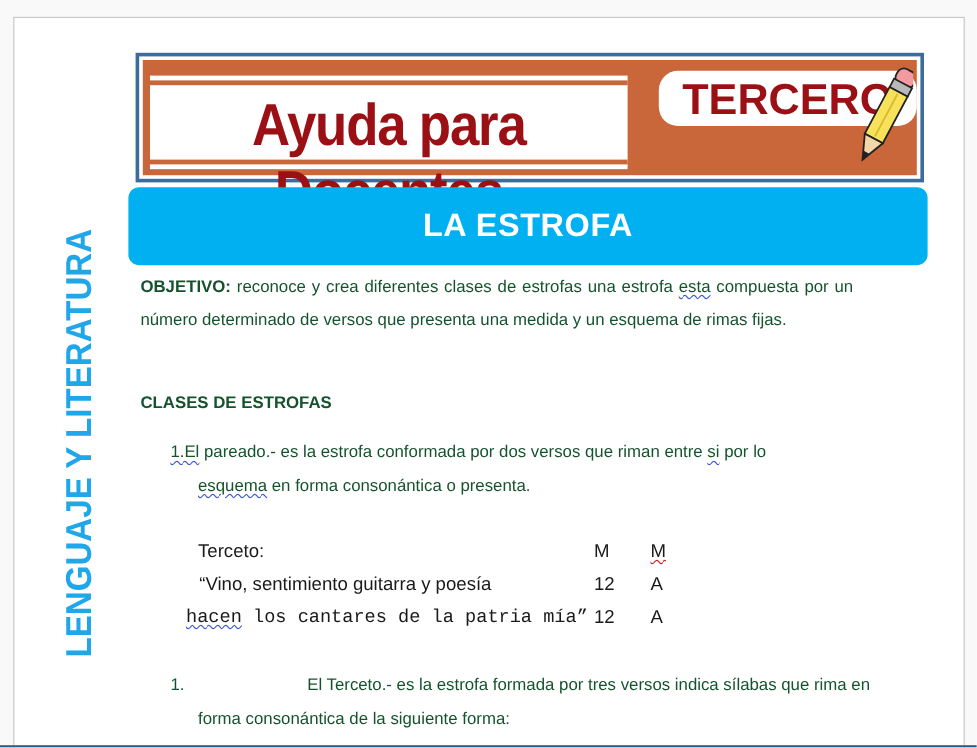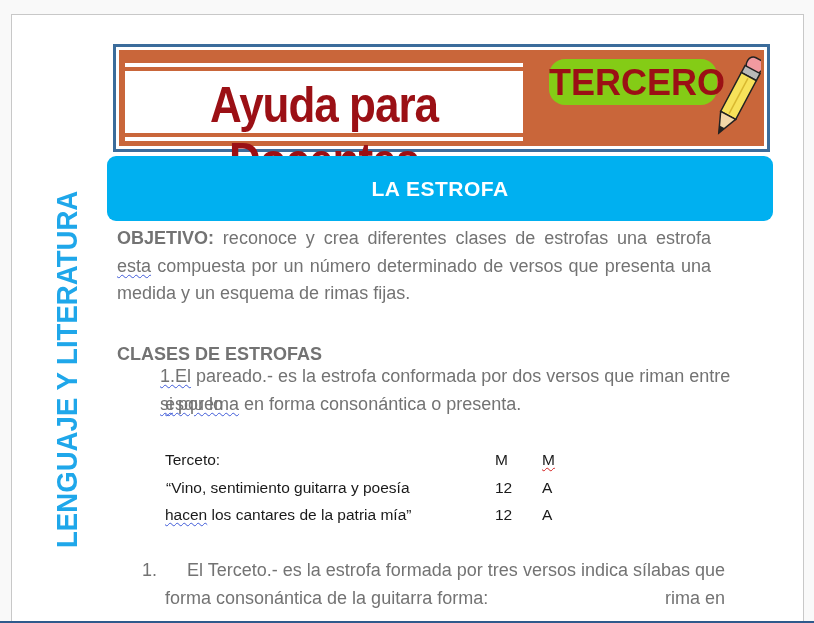--- a/index.html
+++ b/index.html
@@ -33,63 +33,63 @@
       position: absolute; left: 0; width: 100%; height: 4px; background: #c9663a;
     }
     .banner-title {
       position: absolute; left: 0; top: 14px; width: 398px; text-align: center;
       font-family: "Liberation Sans", sans-serif; font-weight: bold;
       font-size: 44px; color: #9b1015; letter-spacing: -1px;
       transform: scaleY(1.12); transform-origin: top center;
     }
     .banner-pill {
       position: absolute; left: 430px; top: 9px; width: 168px; height: 46px;
-      background: #84cc16; border-radius: 16px;
+      background: #ffffff; border-radius: 16px; padding-left: 47px;
     }
     .banner-grade {
       position: absolute; left: 0; top: 3px; width: 100%; text-align: center;
       font-weight: bold; font-size: 36px; color: #9b1015; letter-spacing: 0px;
     }
     .banner-level {
       position: absolute; left: 430px; top: 60px; width: 168px; text-align: center;
       font-weight: bold; font-size: 25px; color: #fbeee0;
     }
     .pencil {
       position: absolute; left: 597px; top: 2px; width: 45px; height: 92px;
     }
     
     .title-bar {
       position: absolute; left: 107px; top: 156px; width: 666px; height: 65px;
       background: #00b0f0; border-radius: 9px;
       display: flex; align-items: center; justify-content: center;
     }
     .title-text {
-      color: #ffffff; font-weight: bold; font-size: 21px; letter-spacing: 0.5px;
+      color: #ffffff; font-weight: bold; font-size: 27px; letter-spacing: 0.5px;
     }
     
     .side-label {
       position: absolute; left: 50px; top: 548px;
       transform: rotate(-90deg); transform-origin: left top;
       width: 330px; white-space: nowrap;
       color: #1fa7ea; font-weight: bold; font-size: 30px; letter-spacing: 0px;
       transform-box: border-box;
     }
     .side-label span { display: inline-block; transform: scaleX(0.92); transform-origin: left center; }
     
     .text {
-      position: absolute; color: #737373; font-size: 18px; line-height: 27.5px;
+      position: absolute; color: #14532d; font-size: 14px; line-height: 27.5px;
     }
     .objective {
       left: 117px; top: 225px; width: 594px; text-align: justify;
     }
     .objective b { font-weight: bold; }
     .sq { text-decoration: underline wavy #3f5ad8; text-decoration-thickness: 1px; text-underline-offset: 2px; }
     .sq-red { text-decoration: underline wavy #d32020; text-decoration-thickness: 1px; text-underline-offset: 2px; }
-    .section-title { left: 117px; top: 341px; font-weight: bold; }
-    .item1 { left: 142px; top: 363px; width: 580px; margin-left: 18px; }
+    .section-title { left: 117px; top: 322px; font-weight: bold; }
+    .item1 { left: 142px; top: 363px; width: 580px; }
     .item1-cont { left: 165px; top: 391px; }
     .ex-row { position: absolute; font-size: 15.5px; color: #1a1a1a; line-height: 27.5px; }
     .ex-col-m { position: absolute; left: 495px; }
     .ex-col-r { position: absolute; left: 542px; }
     .item2-num { left: 142px; top: 557px; }
     .item2 { left: 165px; top: 557px; width: 560px; text-align: right; }
     .item2-cont { left: 165px; top: 585px; }
   </style>
 </head>
 <body>
@@ -138,22 +138,22 @@
   <span style="position:absolute; left:165px;">Terceto:</span>
   <span class="ex-col-m">M</span>
   <span class="ex-col-r sq-red">M</span>
 </div>
 <div class="ex-row" style="left:0; top:474px; width:814px;">
   <span style="position:absolute; left:166px;">“Vino, sentimiento guitarra y poesía</span>
   <span class="ex-col-m">12</span>
   <span class="ex-col-r">A</span>
 </div>
 <div class="ex-row" style="left:0; top:501px; width:814px;">
-  <span style="position:absolute; left:165px;"><span class="sq">hacen</span><span> los cantares de la patria mía”</span></span>
+  <span style="position:absolute; left:155px;font-family:Liberation Mono, monospace;"><span class="sq">hacen</span><span> los cantares de la patria mía”</span></span>
   <span class="ex-col-m">12</span>
   <span class="ex-col-r">A</span>
 </div>
 
 <div class="text item2-num">1.</div>
 <div class="text item2">El Terceto.- es la estrofa formada por tres versos indica sílabas que rima en</div>
-<div class="text item2-cont">forma consonántica de la guitarra forma:</div>
+<div class="text item2-cont">forma consonántica de la siguiente forma:</div>
 
 <div class="bottom-rule"></div>
 
 </body></html>

